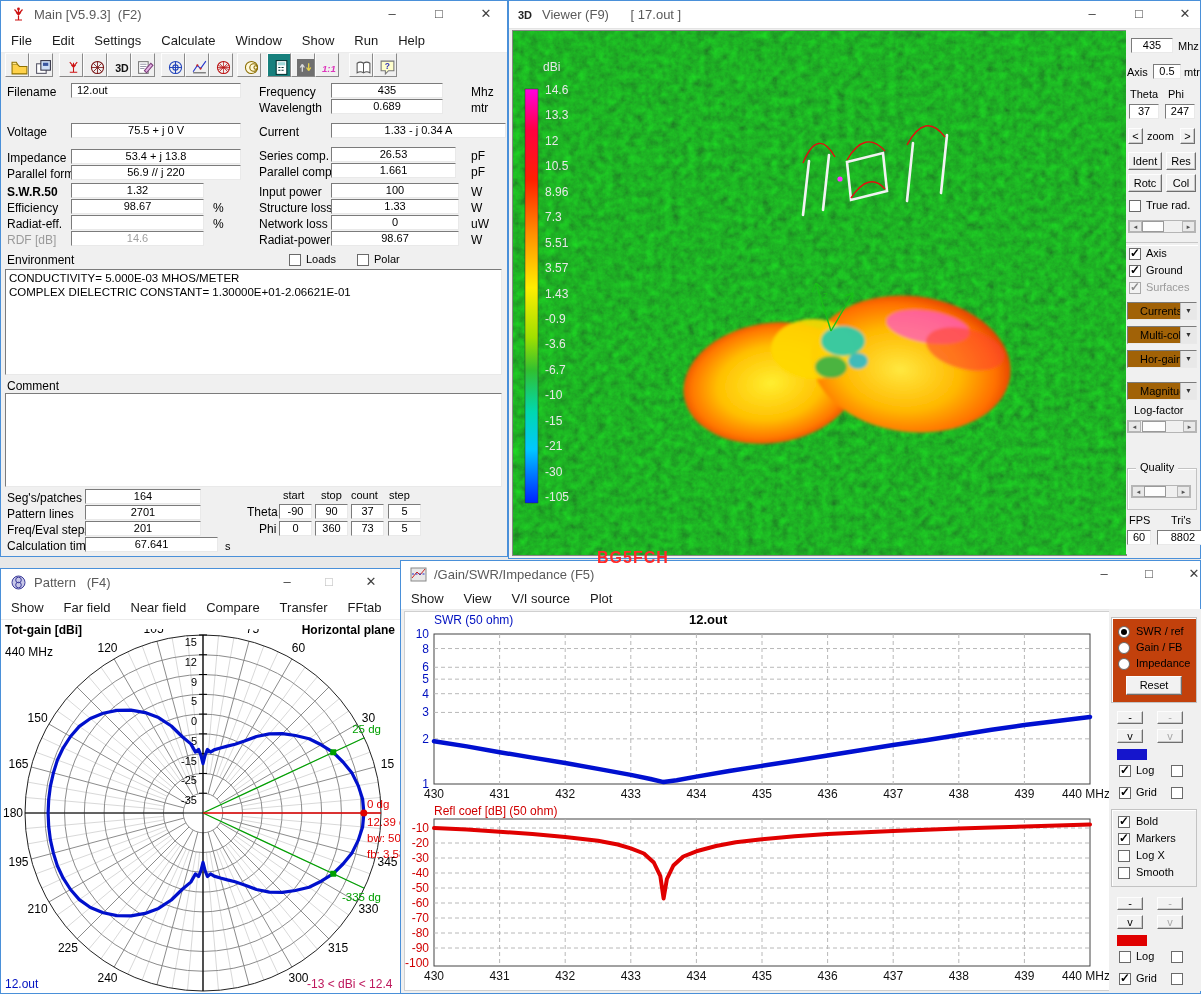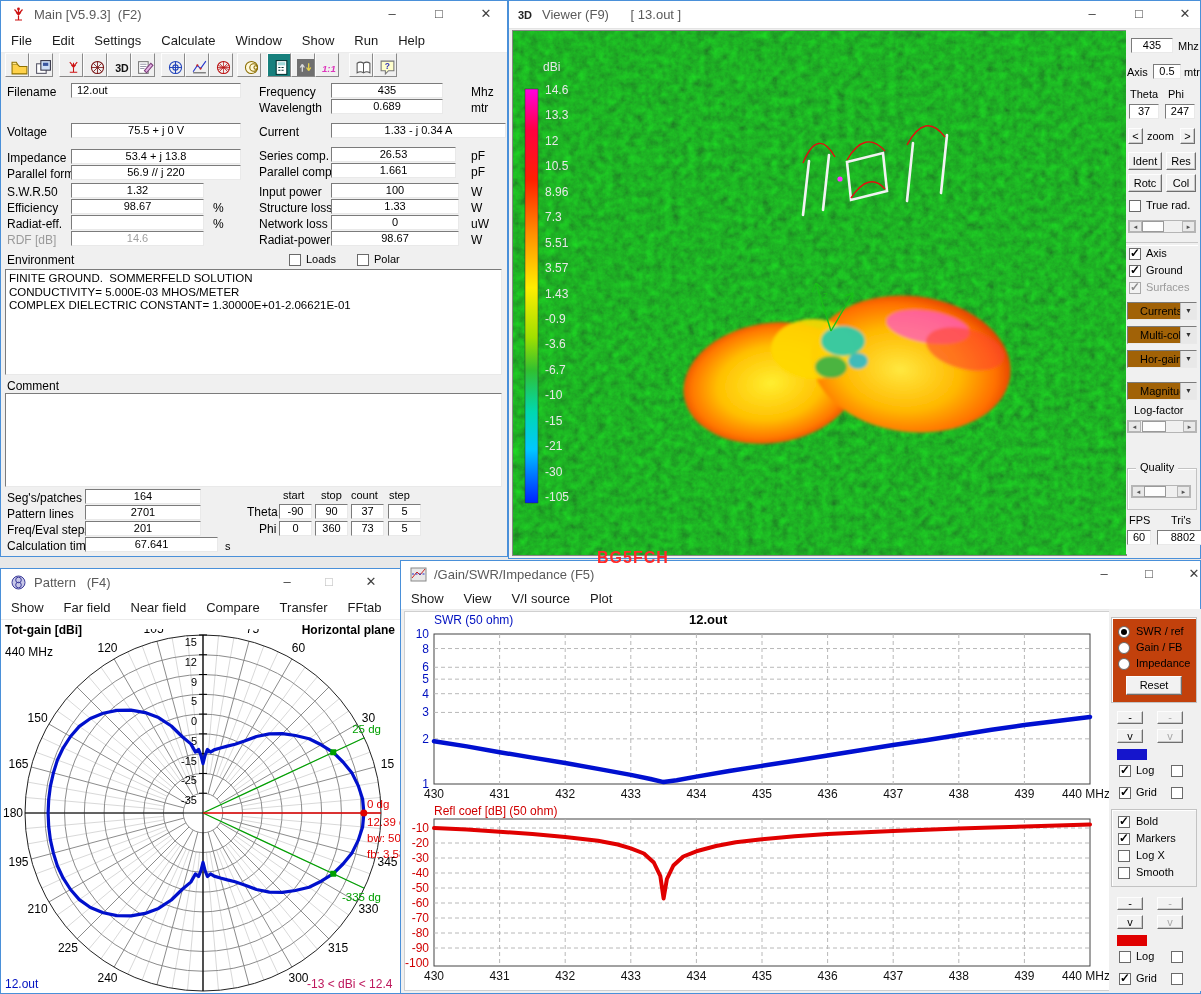--- a/index.html
+++ b/index.html
@@ -207,21 +207,21 @@
         </div>
       </div>
       <div class="lbl" style="left: 6px; top: 84px;">Filename</div>
       <div class="field left" style="left: 70px; top: 82px; width: 170px; height: 15px; line-height: 13px;">12.out</div>
       <div class="lbl" style="left: 6px; top: 124px;">Voltage</div>
       <div class="field" style="left: 70px; top: 122px; width: 170px; height: 15px; line-height: 13px;">75.5 + j 0 V</div>
       <div class="lbl" style="left: 6px; top: 150px;">Impedance</div>
       <div class="field" style="left: 70px; top: 148px; width: 170px; height: 15px; line-height: 13px;">53.4 + j 13.8</div>
       <div class="lbl" style="left: 6px; top: 166px;">Parallel form</div>
       <div class="field" style="left: 70px; top: 164px; width: 170px; height: 15px; line-height: 13px;">56.9 // j 220</div>
-      <div class="lbl" style="left: 6px; top: 184px;">S.W.R.50</div>
+      <div class="lbl" style="left: 6px; top: 184px; font-weight: bold;">S.W.R.50</div>
       <div class="field" style="left: 70px; top: 182px; width: 133px; height: 15px; line-height: 13px;">1.32</div>
       <div class="lbl" style="left: 6px; top: 200px;">Efficiency</div>
       <div class="field" style="left: 70px; top: 198px; width: 133px; height: 15px; line-height: 13px;">98.67</div>
       <div class="lbl" style="left: 212px; top: 200px;">%</div>
       <div class="lbl" style="left: 6px; top: 216px;">Radiat-eff.</div>
       <div class="field" style="left: 70px; top: 214px; width: 133px; height: 15px; line-height: 13px;"></div>
       <div class="lbl" style="left: 212px; top: 216px;">%</div>
       <div class="lbl dim" style="left: 6px; top: 232px;">RDF [dB]</div>
       <div class="field dim" style="left: 70px; top: 230px; width: 133px; height: 15px; line-height: 13px;">14.6</div>
       <div class="lbl" style="left: 258px; top: 84px;">Frequency</div>
@@ -249,21 +249,20 @@
       <div class="lbl" style="left: 470px; top: 216px;">uW</div>
       <div class="lbl" style="left: 258px; top: 232px;">Radiat-power</div>
       <div class="field" style="left: 330px; top: 230px; width: 128px; height: 15px; line-height: 13px;">98.67</div>
       <div class="lbl" style="left: 470px; top: 232px;">W</div>
       <div class="lbl" style="left: 6px; top: 252px;">Environment</div>
       <div class="cb" style="left: 288px; top: 253px;"></div>
       <div class="lbl sm" style="left: 305px; top: 252px;">Loads</div>
       <div class="cb" style="left: 356px; top: 253px;"></div>
       <div class="lbl sm" style="left: 373px; top: 252px;">Polar</div>
       <div class="envbox" style="left: 4px; top: 268px; width: 497px; height: 106px; padding: 2px 0px;">
-        <div class="envline">FINITE GROUND.  SOMMERFELD SOLUTION</div>
         <div class="envline">CONDUCTIVITY= 5.000E-03 MHOS/METER</div>
         <div class="envline">COMPLEX DIELECTRIC CONSTANT= 1.30000E+01-2.06621E-01</div>
       </div>
       <div class="lbl" style="left: 6px; top: 378px;">Comment</div>
       <div class="envbox" style="left: 4px; top: 392px; width: 497px; height: 94px;"></div>
       <div class="lbl" style="left: 6px; top: 490px;">Seg's/patches</div>
       <div class="field" style="left: 84px; top: 488px; width: 116px; height: 15px; line-height: 13px;">164</div>
       <div class="lbl" style="left: 6px; top: 506px;">Pattern lines</div>
       <div class="field" style="left: 84px; top: 504px; width: 116px; height: 15px; line-height: 13px;">2701</div>
       <div class="lbl" style="left: 6px; top: 522px;">Freq/Eval steps</div>
@@ -284,21 +283,21 @@
       <div class="field" style="left: 278px; top: 520px; width: 33px; height: 15px; line-height: 13px;">0</div>
       <div class="field" style="left: 314px; top: 520px; width: 33px; height: 15px; line-height: 13px;">360</div>
       <div class="field" style="left: 350px; top: 520px; width: 33px; height: 15px; line-height: 13px;">73</div>
       <div class="field" style="left: 387px; top: 520px; width: 33px; height: 15px; line-height: 13px;">5</div>
     </div>
     <div class="win" style="left: 508px; top: 0px; width: 693px; height: 559px;">
       <div class="titlebar">
         <div class="ticon"><svg width="17" height="17" viewBox="0 0 17 17">
             <text x="0" y="13" font-size="11" font-weight="bold" fill="#222">3D</text>
           </svg></div>
-        <div class="ttext">Viewer (F9)      [ 13.out ]</div>
+        <div class="ttext">Viewer (F9)      [ 17.out ]</div>
         <div class="wbtn" style="left: 565px;">–</div>
         <div class="wbtn" style="left: 612px;">□</div>
         <div class="wbtn" style="left: 658px;">✕</div>
       </div>
       <div style="position: absolute; left: 3px; top: 29px; width: 613px; height: 524px; background: rgb(11, 66, 13); overflow: hidden; border: 1px solid rgb(136, 136, 136);"><svg width="613" height="524" viewBox="0 0 613 524">
           <defs>
             <filter id="grass" x="0" y="0" width="100%" height="100%">
               <feTurbulence type="fractalNoise" baseFrequency="0.12" numOctaves="4" seed="11" result="n"></feTurbulence>
               <feColorMatrix in="n" type="matrix" values="0 0 0 0 0.015  0.25 0.55 0.1 0 0.07  0 0 0 0 0.02  0 0 0 0 1"></feColorMatrix>
             </filter>

